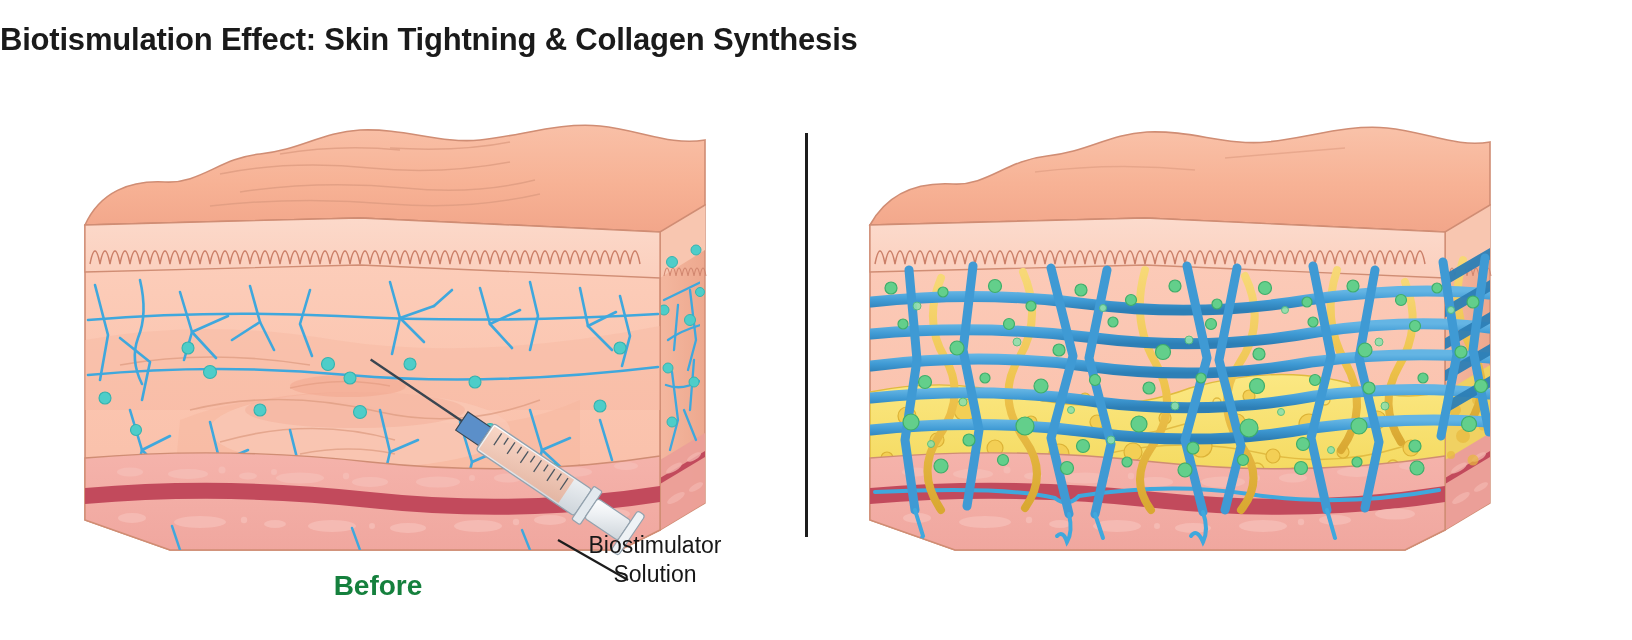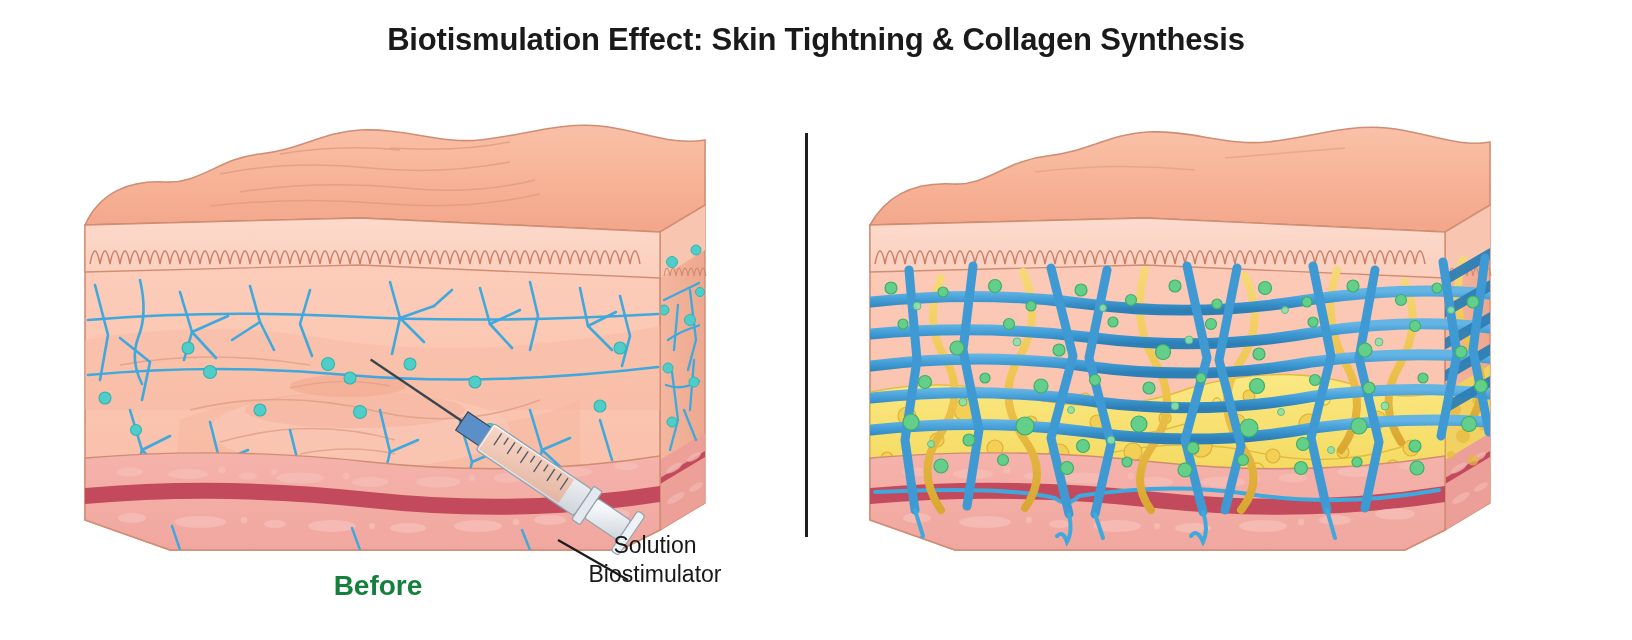--- a/index.html
+++ b/index.html
@@ -11,21 +11,20 @@
     overflow: hidden;
   }
   #root {
     position: relative;
     width: 1632px; height: 640px;
     background: #ffffff;
   }
   #title {
     position: absolute;
     top: 22px; left: 0; width: 1632px;
-    text-align: center;
     font-family: "Liberation Sans", sans-serif;
     font-weight: bold;
     font-size: 31px;
     letter-spacing: -0.2px;
     color: #1a1a1a;
     white-space: nowrap;
   }
   #divider {
     position: absolute;
     left: 805px; top: 133px;
@@ -651,17 +650,17 @@
             <circle cx="486" cy="340" r="3.5"></circle>
           </g>
         </g>
       </g>
     </svg>
   </div>
 
   <div class="caption" id="caption-before">Before</div>
 
   <div id="callout">
+    <div>Biostimulator</div>
     <div>Solution</div>
-    <div>Biostimulator</div>
   </div>
 
 </div>
 
 </body></html>

